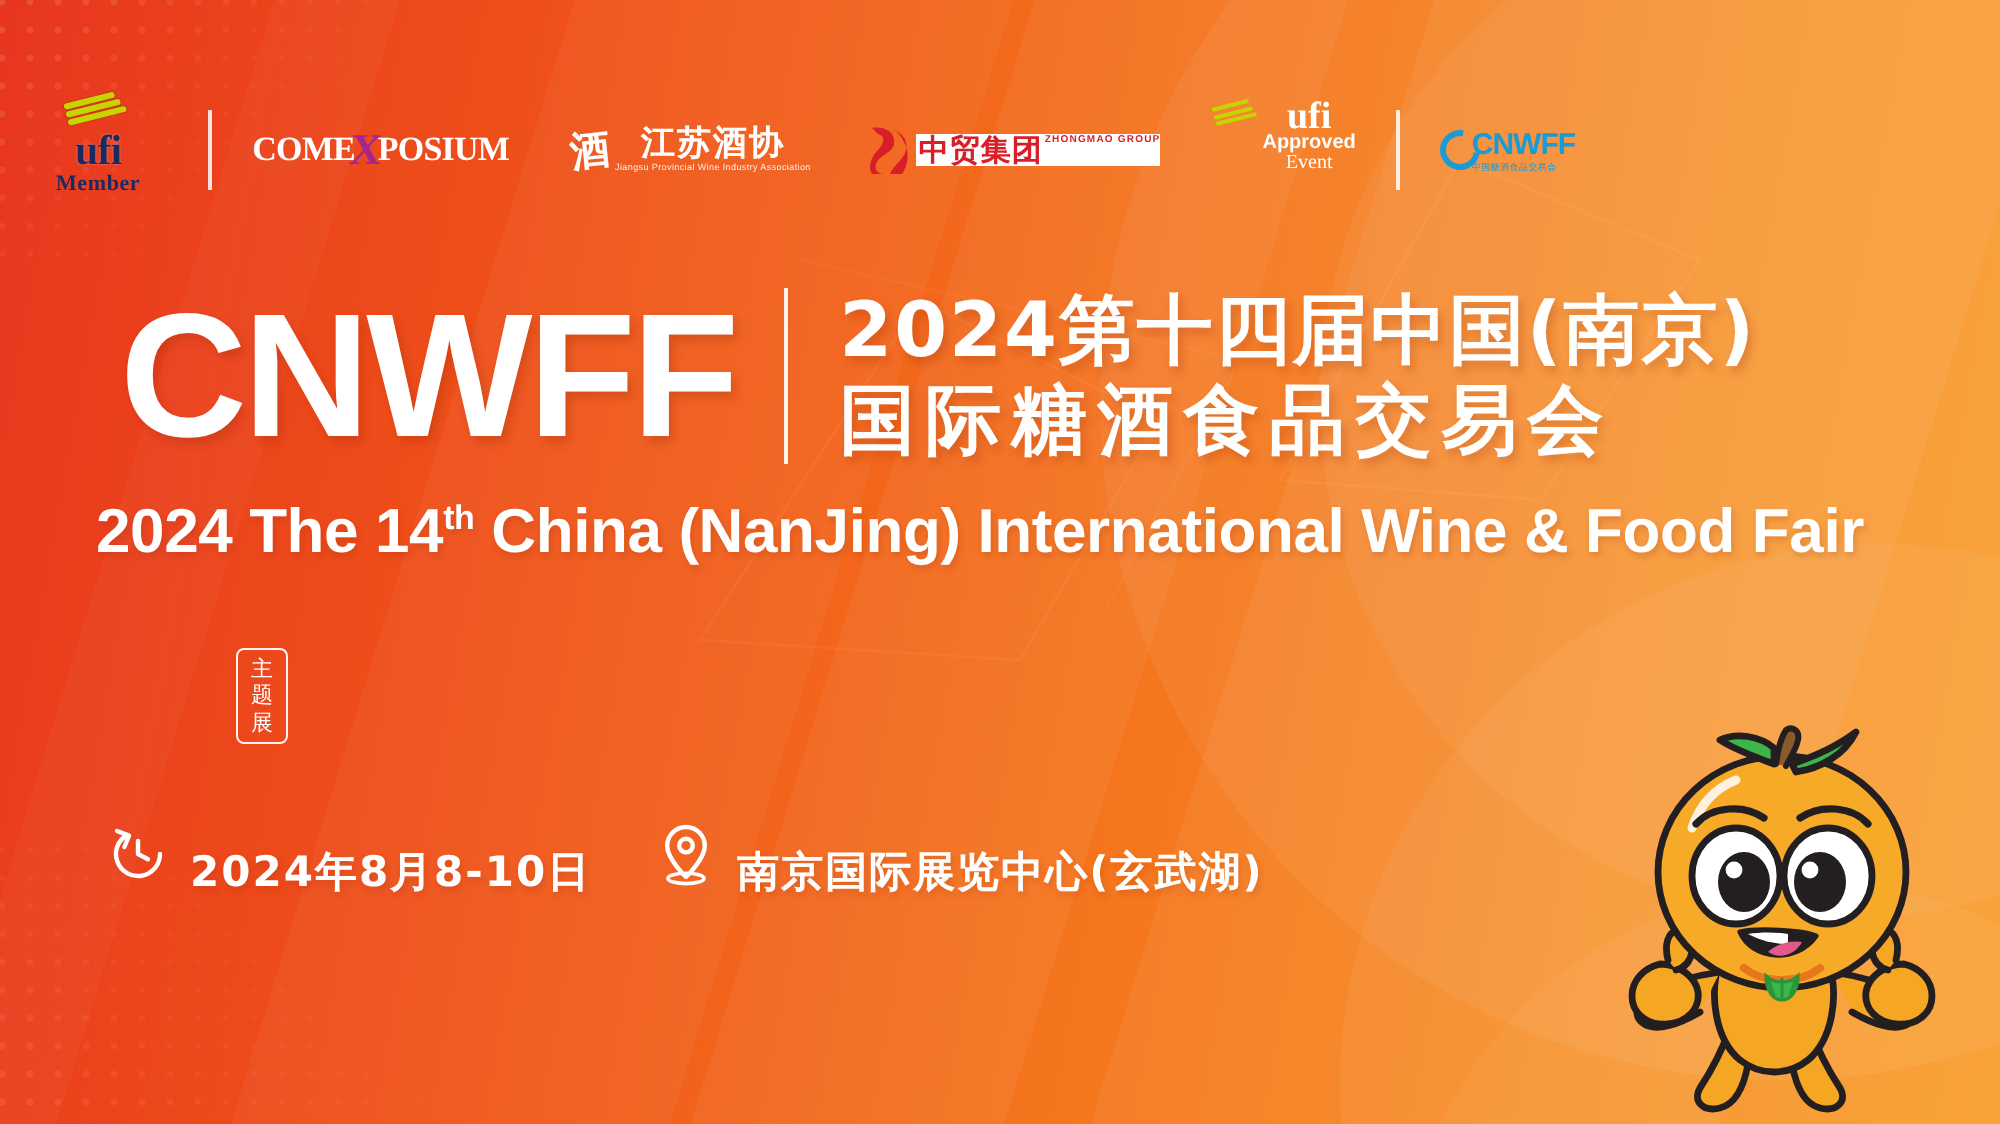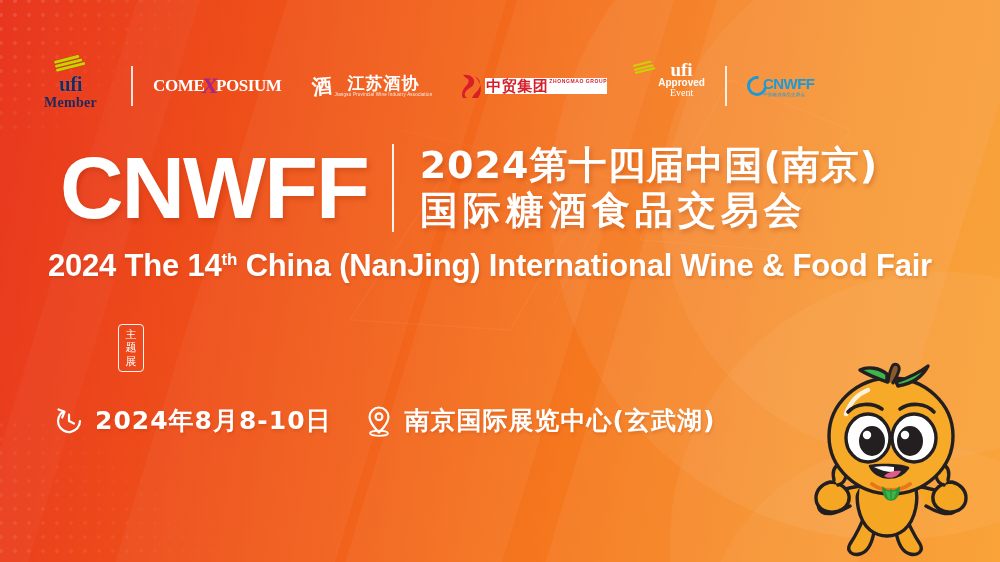--- a/index.html
+++ b/index.html
@@ -43,36 +43,36 @@
   .dots-bl { left:-6px; bottom:-6px; width:240px; height:150px;
     background-image:radial-gradient(rgba(255,255,255,0.10) 1.6px, transparent 1.8px);
     -webkit-mask-image:linear-gradient(45deg,#000 0%,transparent 72%);
     mask-image:linear-gradient(45deg,#000 0%,transparent 72%); }
 
   
   .lineart { position:absolute; pointer-events:none; opacity:.35; }
 
   
   .logobar {
-    position:absolute; left:44px; top:50px;
-    display:flex; align-items:center; gap:4px; height:50px; z-index:12;margin-top:11px;
+    position:absolute; left:28px; top:50px;
+    display:flex; align-items:center; gap:4px; height:50px; z-index:12;
   }
   .logo-cell { display:flex; align-items:center; justify-content:center; height:50px; }
 
   
   .ufi-member { flex-direction:column; align-items:center; justify-content:center; display:flex; padding-right:14px; }
   .ufi-swoosh { width:34px; height:13px; position:relative; margin-bottom:1px; }
   .ufi-swoosh i { position:absolute; height:2.6px; background:#c8d400; border-radius:2px;
      box-shadow:0 0 0 .5px rgba(0,0,0,.12); transform-origin:left center; }
   .ufi-swoosh i:nth-child(1){ left:0; top:0px; width:26px; transform:rotate(-14deg); }
   .ufi-swoosh i:nth-child(2){ left:1px; top:4px; width:28px; transform:rotate(-14deg); }
   .ufi-swoosh i:nth-child(3){ left:2px; top:8px; width:30px; transform:rotate(-14deg); }
   .ufi-txt { font-family:"Liberation Serif","DejaVu Serif",serif; font-weight:bold; font-size:21px;
      color:#1b2a5e; line-height:.92; letter-spacing:-.5px; text-shadow:0 0 1px rgba(255,255,255,.5); }
-  .ufi-sub { font-family:"Liberation Serif",serif; font-weight:bold; font-size:14px; color:#1b2a5e; letter-spacing:.3px; }
+  .ufi-sub { font-family:"Liberation Serif",serif; font-weight:bold; font-size:11px; color:#1b2a5e; letter-spacing:.3px; }
 
   .vdivide { width:2px; height:40px; background:rgba(255,255,255,.85); margin:0 16px; }
 
   
   .comex { display:flex; align-items:center; font-weight:bold; font-size:17px;
      color:#fff; letter-spacing:-.4px; font-family:Liberation Serif, serif; }
   .comex .xmark { color:#a6268f; font-size:22px; font-weight:bold; margin:0 -2px; transform:skewX(-6deg); }
 
   
   .jswine { display:flex; align-items:center; gap:3px; color:#fff; }
@@ -151,23 +151,24 @@
   .theme-line {
     font-family:"DejaVu Sans",sans-serif; font-size:20px; color:#fff; line-height:1.45;
     letter-spacing:.3px; white-space:nowrap;
   }
 
   
   .inforow { position:absolute; left:54px; top:404px; display:flex; align-items:center; z-index:10; }
   .info-item { display:flex; align-items:center; gap:11px; }
   .info-item + .info-item { margin-left:32px; }
   .info-text {
-    font-family:"DejaVu Sans",sans-serif; font-weight:bold; font-size:25px; color:#fff;
+    font-family:"DejaVu Sans",sans-serif; font-weight:bold; font-size:21px; color:#fff;
     letter-spacing:1px; white-space:nowrap;
     text-shadow:1px 2px 3px rgba(150,40,0,.2);
+    margin-top:18px;
   }
   .icon-svg { display:block; }
 
   
   .mascot { position:absolute; right:6px; bottom:0px; width:206px; height:200px; z-index:11; }
   .mascot svg { display:block; width:100%; height:100%; }
 </style>
 </head>
 <body>
 

